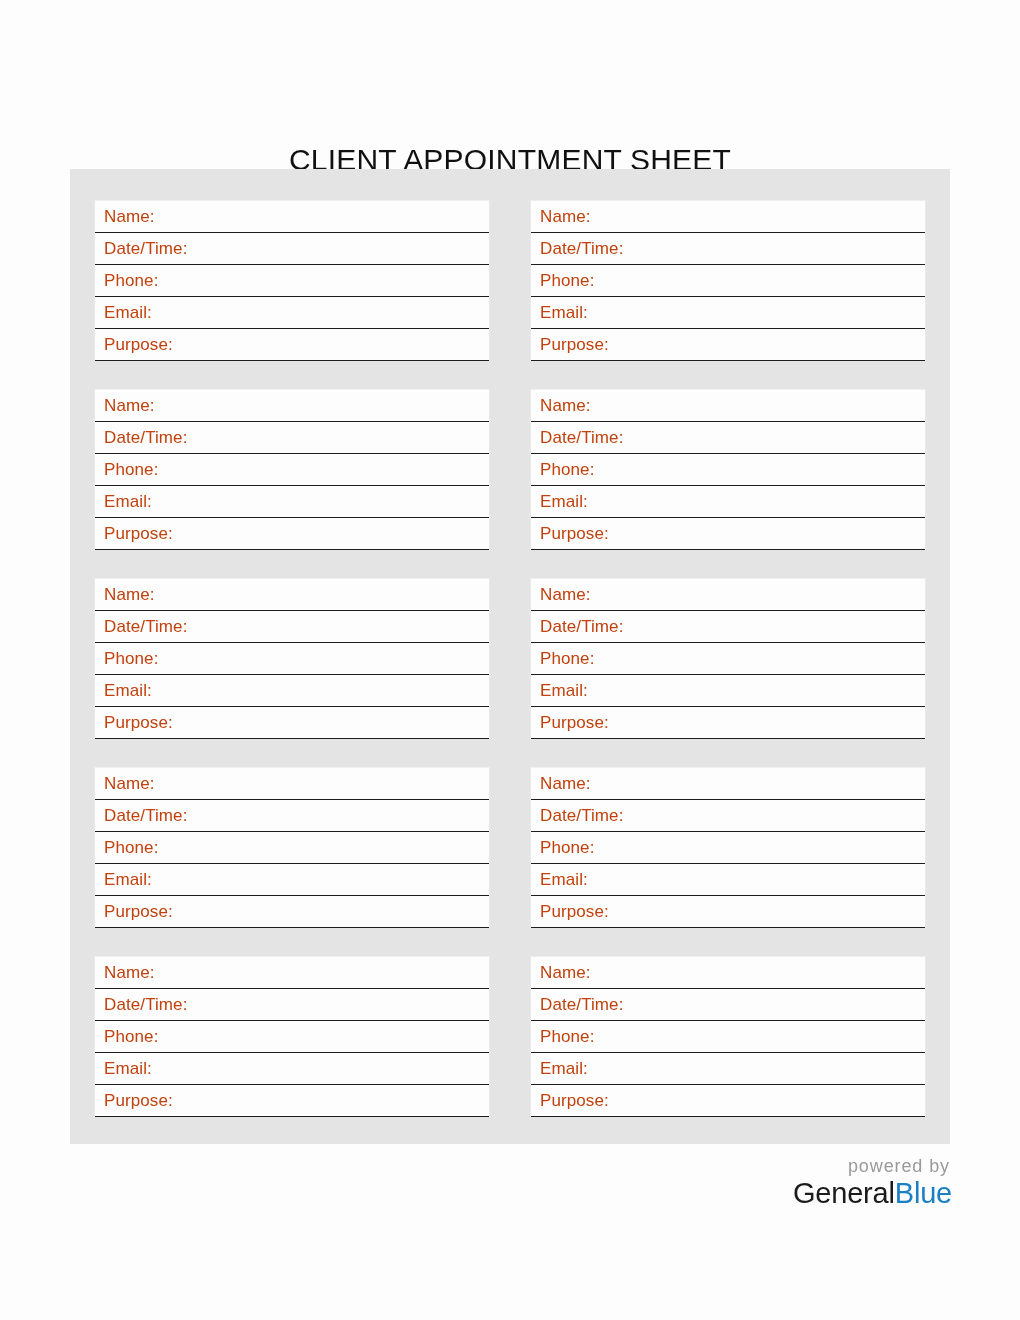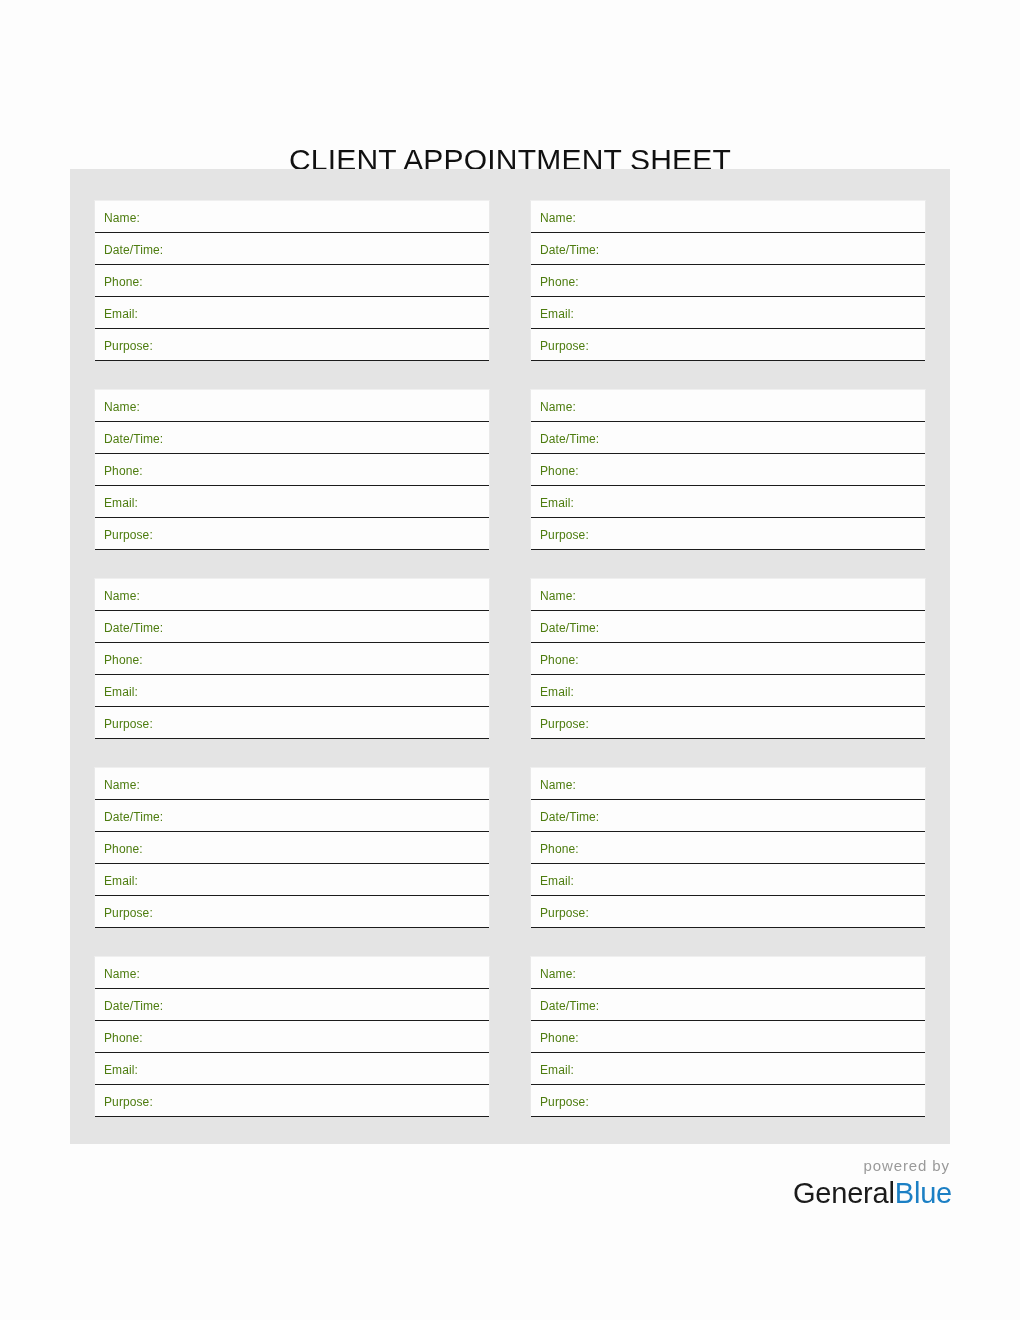--- a/index.html
+++ b/index.html
@@ -75,35 +75,35 @@
     line-height: 32px;
     box-sizing: border-box;
     border-bottom: 1.6px solid #1c1c1c;
     background: #fdfdfd;
     padding: 0 0 0 9px;
     overflow: hidden;
     white-space: nowrap;
   }
 
   .appt-row-label {
-    font-size: 12px;
-    color: #4d7c0f;
+    font-size: 17px;
+    color: #c2410c;
     letter-spacing: 0.1px;
   }
 
   
   .brand {
     position: absolute;
     right: 68px;
     top: 1131px;
     width: 300px;
     text-align: right;
   }
   .brand-powered {
-    font-size: 15px;
+    font-size: 18px;
     color: #9a9a9a;
     letter-spacing: 0.9px;
     line-height: 18px;
     display: block;
     padding-right: 2px;
   }
   .brand-name {
     font-size: 29px;
     line-height: 36px;
     display: block;

